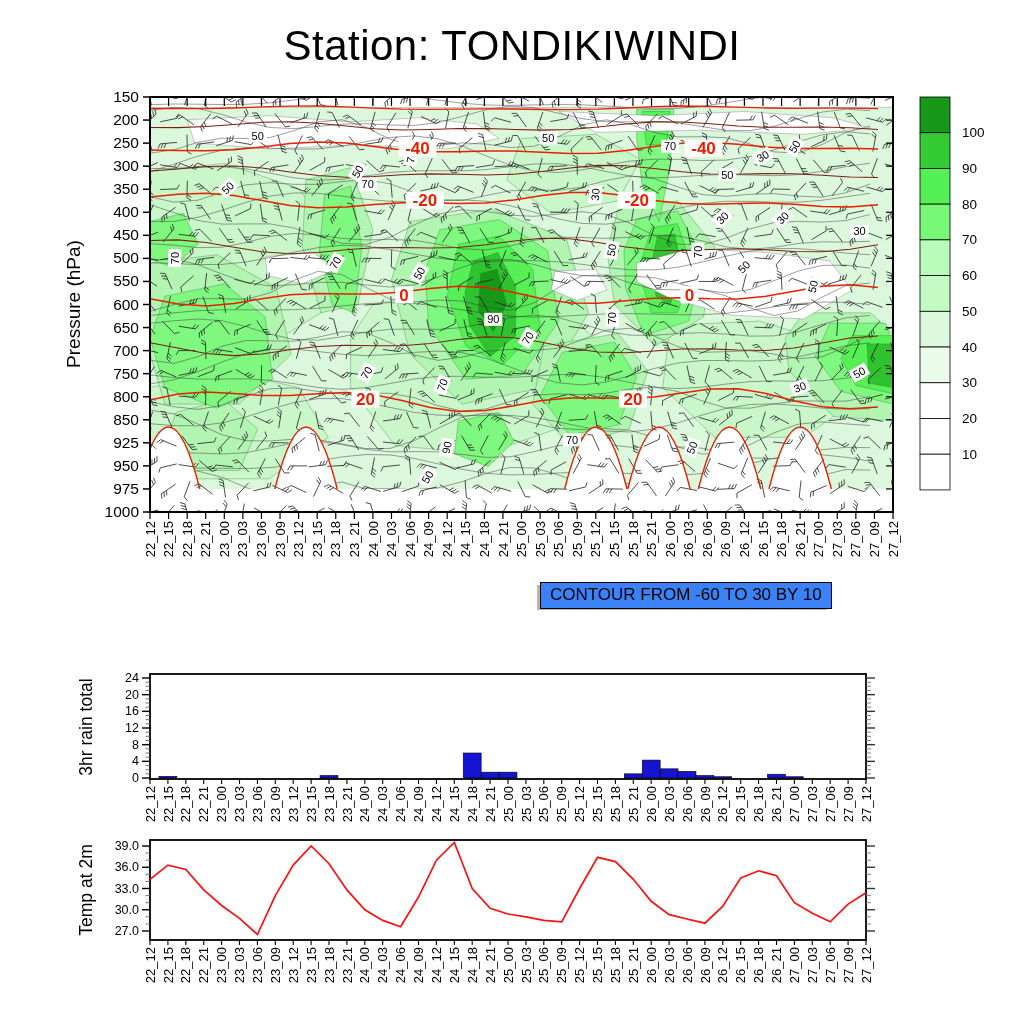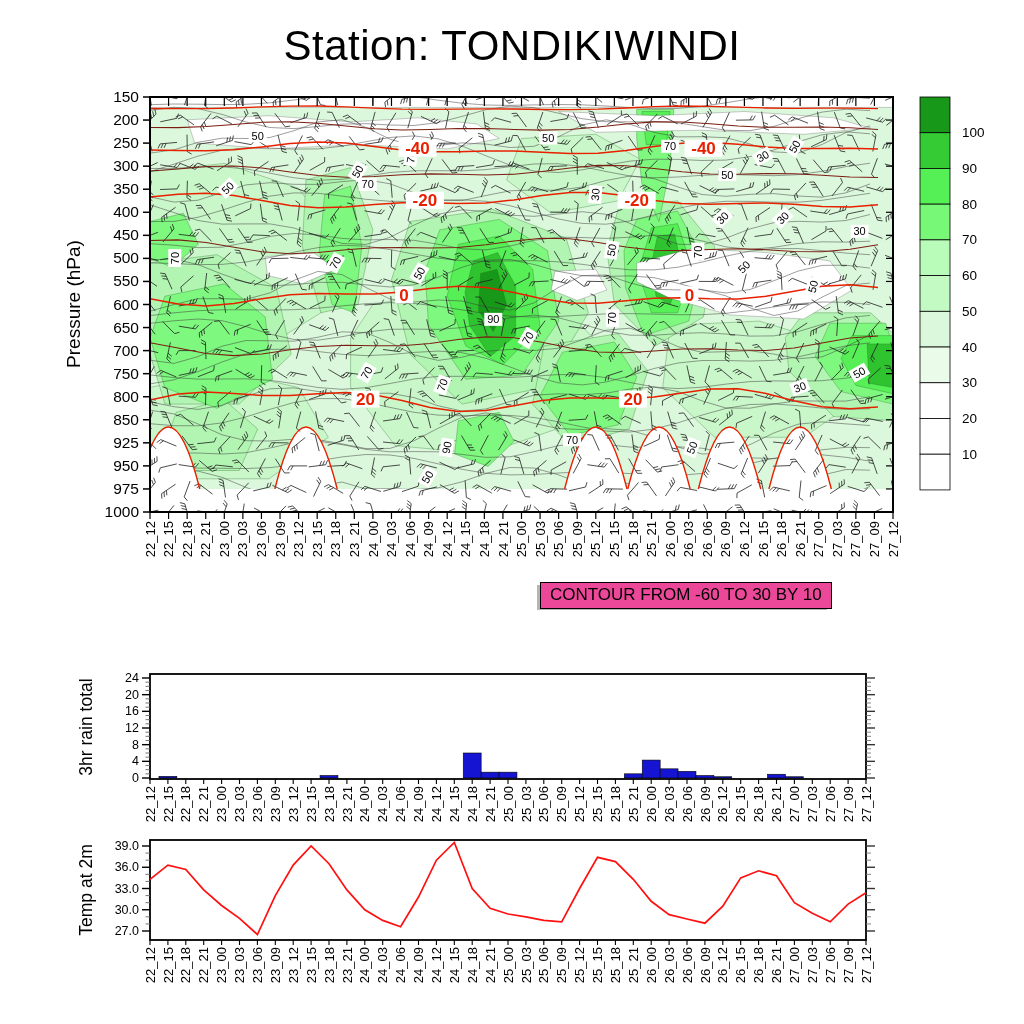--- a/index.html
+++ b/index.html
@@ -2,21 +2,21 @@
 <html><head>
 <meta charset="utf-8">
 <style>
   html,body{margin:0;padding:0;background:#ffffff;}
   .page{position:relative;width:1024px;height:1024px;background:#fff;overflow:hidden;
         font-family:"Liberation Sans", sans-serif;color:#000;}
   .title{position:absolute;left:0;top:22px;width:1024px;margin:0;text-align:center;
          font-size:42px;font-weight:400;letter-spacing:0.5px;}
   #fig{position:absolute;left:0;top:0;width:1024px;height:1024px;}
   svg text{font-family:"Liberation Sans", sans-serif;}
-  .cnote{position:absolute;left:540px;top:582px;background:#ec4899;border:1.6px solid #000;
+  .cnote{position:absolute;left:540px;top:582px;background:#3b82f6;border:1.6px solid #000;
          box-shadow:-4px 2px 0 -1px #b5b5b5;padding:2px 9px 3px 9px;font-size:17px;}
 </style>
 </head>
 <body>
 
 <div class="page">
   <h1 class="title">Station: TONDIKIWINDI</h1>
   <div id="fig"><svg width="1024" height="1024" viewBox="0 0 1024 1024">
         <defs>
           <clipPath id="mainclip">

